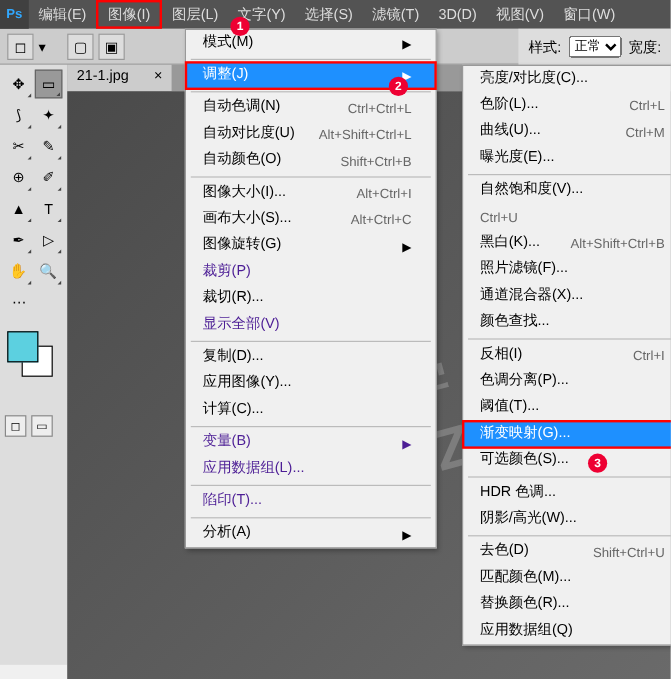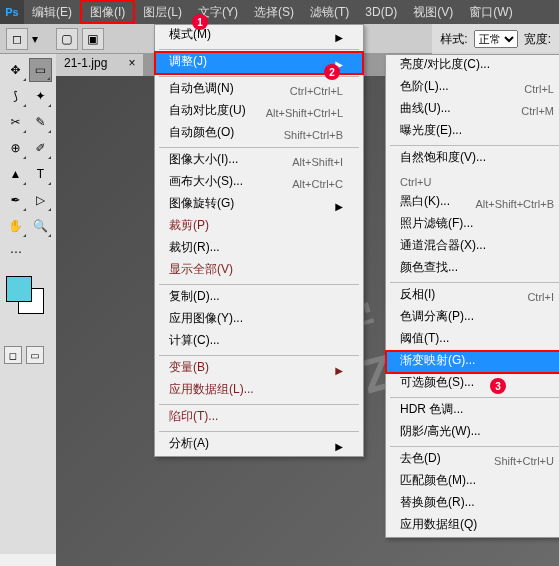--- a/index.html
+++ b/index.html
@@ -30,21 +30,21 @@
 .tab{background:#ccc;padding:2px 8px;height:22px;display:flex;align-items:flex-start;gap:21px;font-size:11px}
 .tab .x{cursor:pointer}
 .canvas{position:absolute;left:56px;top:76px;right:0;bottom:0;background:linear-gradient(135deg,#4a4a4a 0%,#6a6a6a 100%)}
 .watermark{position:absolute;left:180px;top:200px;font-size:48px;color:rgba(200,200,200,0.3);font-weight:bold;transform:rotate(-15deg);pointer-events:none}
 .dropdown{position:absolute;background:#f0f0f0;border:1px solid #999;box-shadow:2px 2px 4px rgba(0,0,0,0.3)}
 .dd1{left:154px;top:24px;width:210px}
 .dd2{left:385px;top:54px;width:190px}
 .dd-item{padding:4px 20px 4px 14px;display:flex;justify-content:space-between;align-items:flex-end;cursor:pointer;height:22px}
 .dd-item.sel{background:#1e90ff;color:#fff}
 .dd-item.sel.hl-red{outline:2px solid red;outline-offset:-1px}
-.dd-item.dis{color:#7f1d1d}
+.dd-item.dis{color:#4c1d95}
 .dd-item .arrow{font-size:10px}
 .dd-sep{height:1px;background:#bbb;margin:2px 4px}
 .dd-shortcut{color:#666;font-size:11px}
 </style>
 </head>
 <body>
 
 <div class="menubar">
   <div class="ps-logo">Ps</div>
   <div id="menubar-items" style="display: flex;">
@@ -147,21 +147,21 @@
       <span>自动对比度(U)</span>
       <span class="dd-shortcut">Alt+Shift+Ctrl+L</span>
     </div>
     <div class="dd-item">
       <span>自动颜色(O)</span>
       <span class="dd-shortcut">Shift+Ctrl+B</span>
     </div>
     <div class="dd-sep"></div>
     <div class="dd-item">
       <span>图像大小(I)...</span>
-      <span class="dd-shortcut">Alt+Shift+I</span>
+      <span class="dd-shortcut">Alt+Ctrl+I</span>
     </div>
     <div class="dd-item">
       <span>画布大小(S)...</span>
       <span class="dd-shortcut">Alt+Ctrl+C</span>
     </div>
     <div class="dd-item">
       <span>图像旋转(G)</span>
       <span class="arrow">▶</span>
     </div>
     <div class="dd-item dis">

